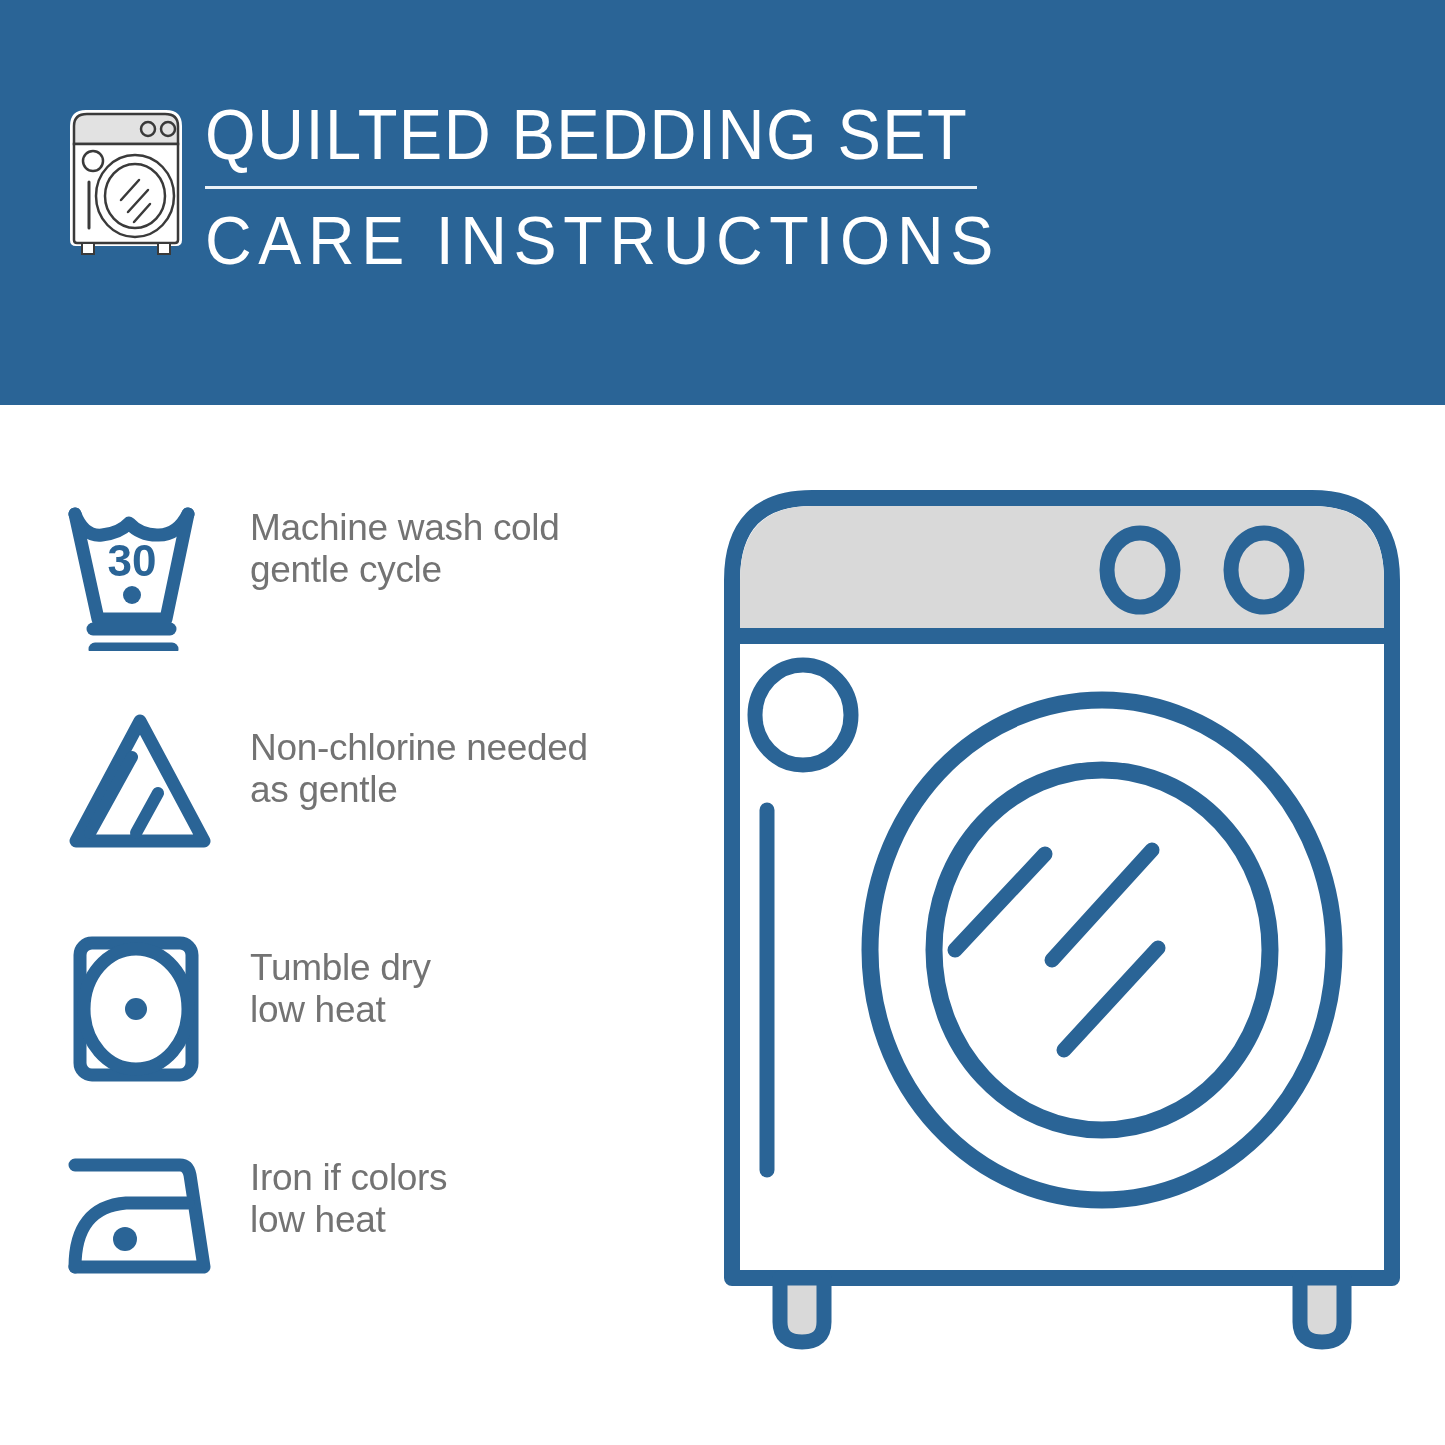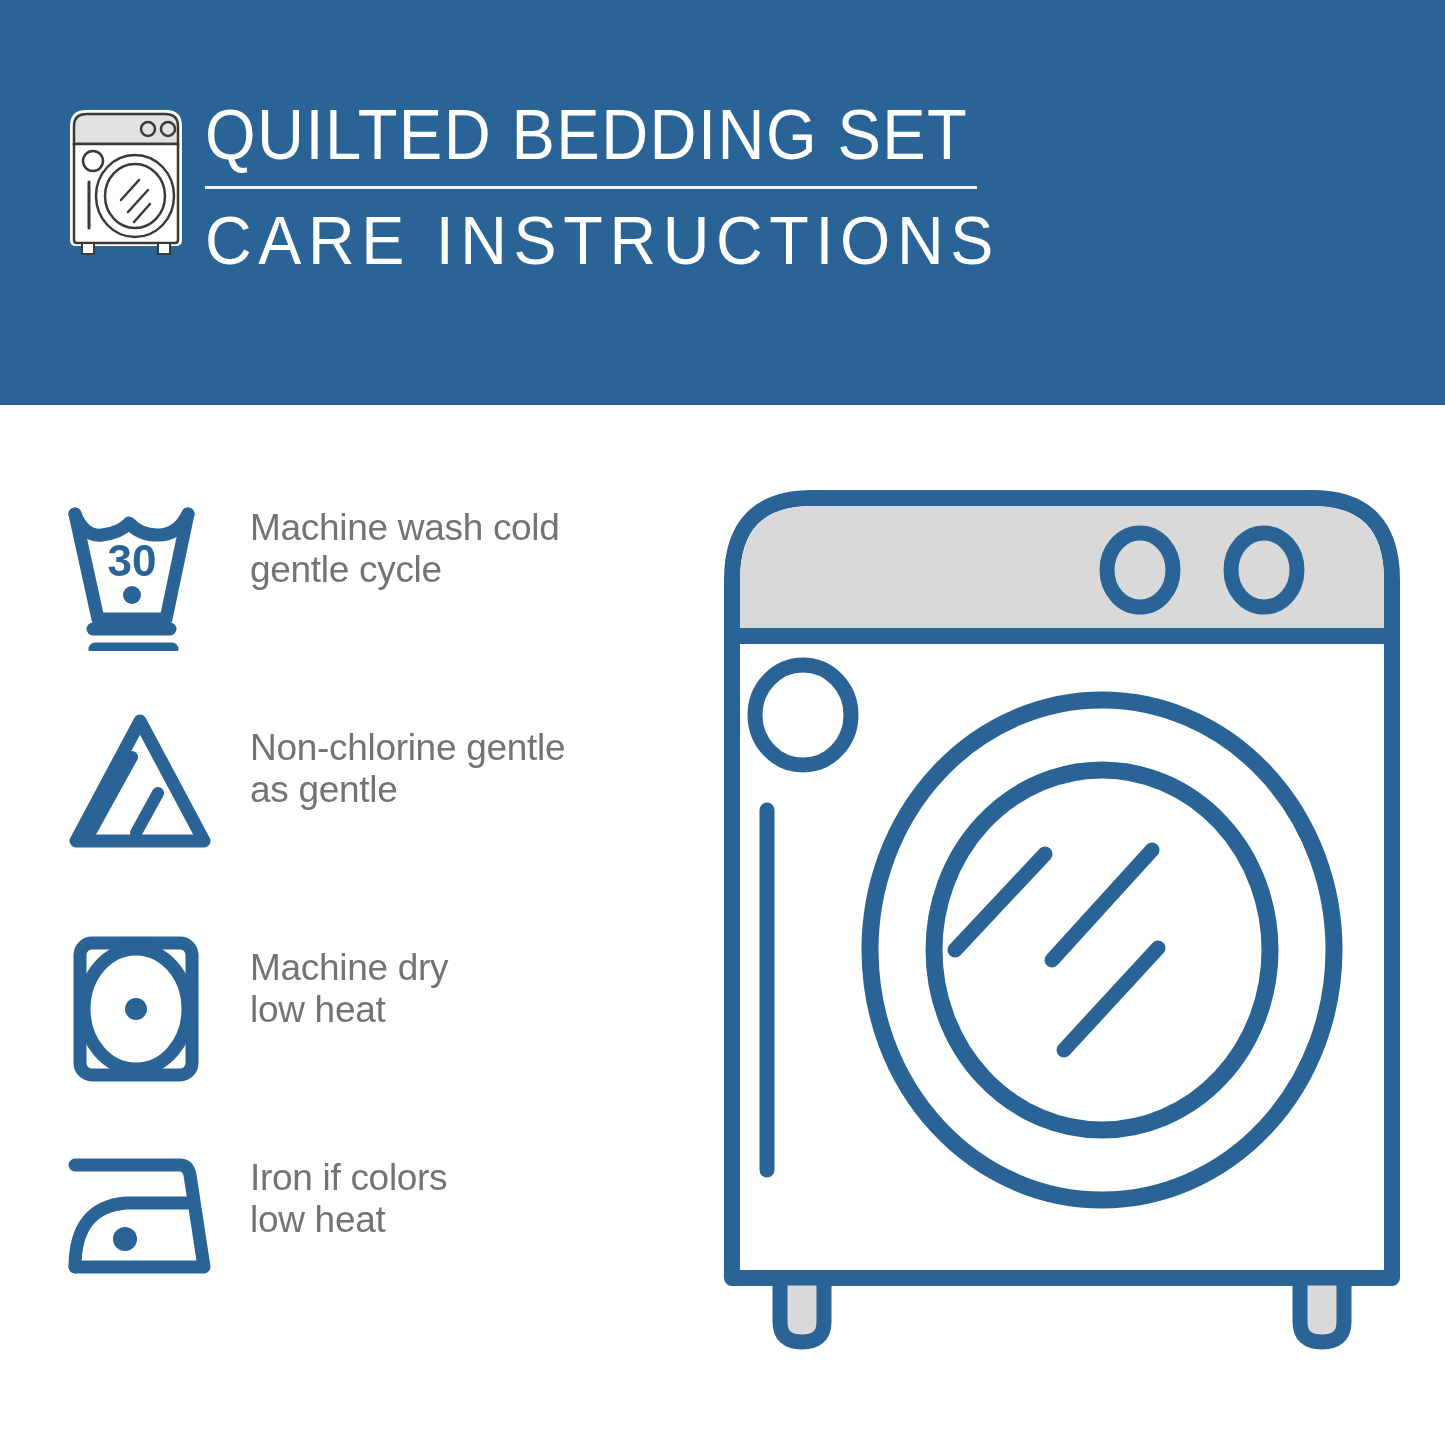--- a/index.html
+++ b/index.html
@@ -185,35 +185,35 @@
           <g fill="none" stroke="#2a6496" stroke-width="13" stroke-linecap="round" stroke-linejoin="round">
             <path d="M78 10 L142 130 L14 130 Z"></path>
           </g>
           <g fill="none" stroke="#2a6496" stroke-width="12" stroke-linecap="round">
             <line x1="70" y1="46" x2="28" y2="122"></line>
             <line x1="96" y1="82" x2="74" y2="122"></line>
           </g>
         </svg>
       </div>
       <div class="care-text">
-        <span class="ln">Non-chlorine gentle</span>
+        <span class="ln">Non-chlorine needed</span>
         <span class="ln">as gentle</span>
       </div>
     </div>
 
     <div class="care-row r2">
       <div class="care-icon">
         <svg viewBox="0 0 160 160" width="160" height="160" aria-hidden="true">
           <rect x="18" y="12" width="112" height="132" rx="12" ry="12" fill="none" stroke="#2a6496" stroke-width="13"></rect>
           <ellipse cx="74" cy="78" rx="52" ry="60" fill="none" stroke="#2a6496" stroke-width="13"></ellipse>
           <circle cx="74" cy="78" r="11" fill="#2a6496"></circle>
         </svg>
       </div>
       <div class="care-text">
-        <span class="ln">Machine dry</span>
+        <span class="ln">Tumble dry</span>
         <span class="ln">low heat</span>
       </div>
     </div>
 
     <div class="care-row r3">
       <div class="care-icon">
         <svg viewBox="0 0 160 160" width="160" height="160" aria-hidden="true">
           <g fill="none" stroke="#2a6496" stroke-width="13" stroke-linecap="round" stroke-linejoin="round">
             <path d="M13 24 L118 24 Q126 24 128 34 L142 126 L13 126"></path>
             <path d="M13 126 Q13 66 64 62 L126 62"></path>

